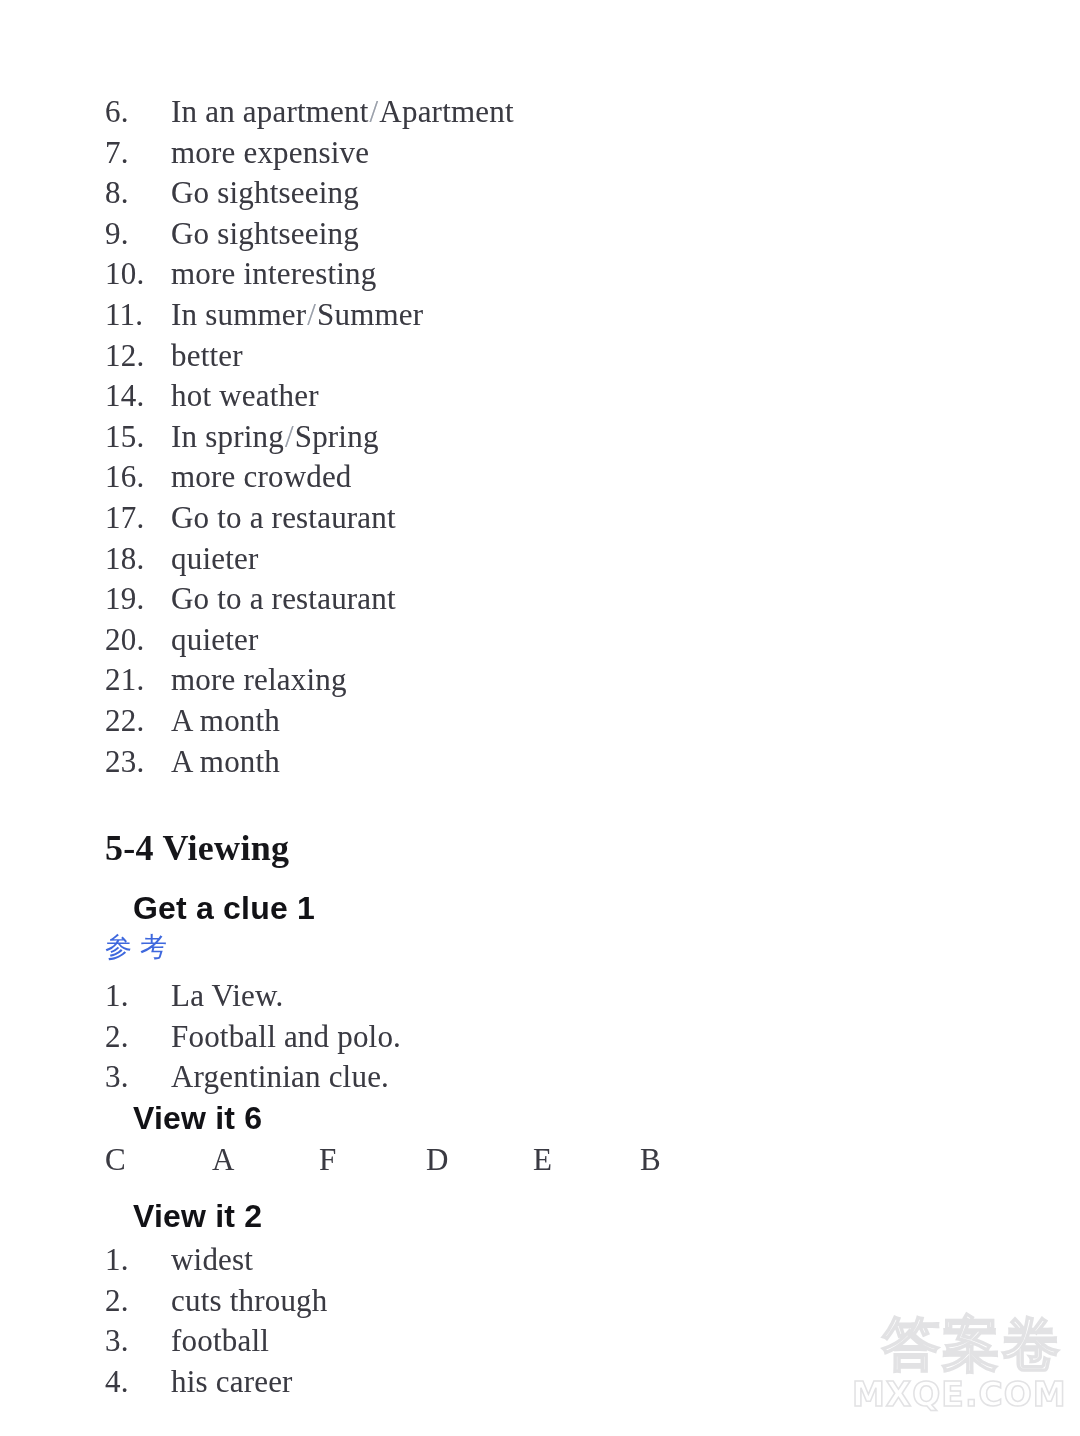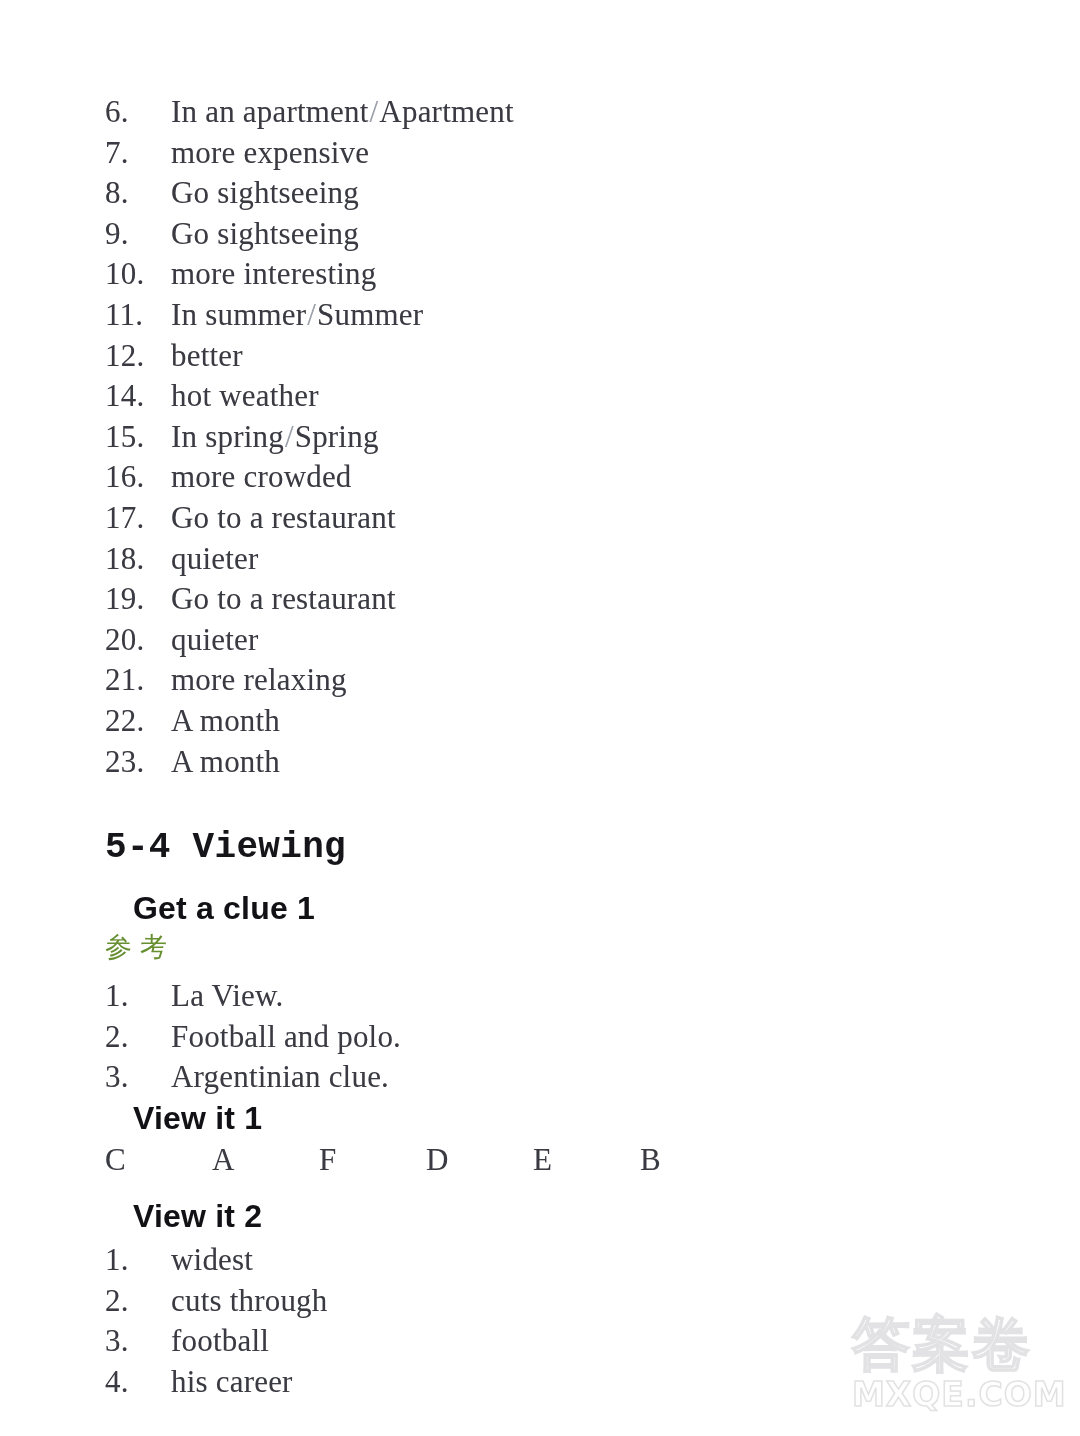--- a/index.html
+++ b/index.html
@@ -64,21 +64,21 @@
     position: absolute;
     left: 105px;
     top: 92px;
     width: 780px;
   }
 
   
   .section-heading {
     position: absolute;
     left: 105px;
-    font-family: Liberation Mono, monospace;
+    font-family: Liberation Serif, serif;
     font-weight: bold;
     font-size: 36px;
     line-height: 44px;
     color: #16161a;
     letter-spacing: 0.3px;
     white-space: pre;
   }
   #heading-5-4 { top: 826px; }
 
   
@@ -100,21 +100,21 @@
 
   
   #clue-note {
     position: absolute;
     left: 105px;
     top: 930px;
     font-family: "DejaVu Sans", "Liberation Sans", sans-serif;
     font-size: 27px;
     line-height: 34px;
     letter-spacing: 8px;
-    color: #4d7c0f;
+    color: #1d4ed8;
     opacity: 0.85;
     white-space: pre;
     filter: blur(0.3px);
   }
 
   
   #clue-answers {
     position: absolute;
     left: 105px;
     top: 976px;
@@ -156,21 +156,21 @@
     width: 210px;
     height: 122px;
     pointer-events: none;
     user-select: none;
   }
   #watermark .wm-cjk {
     position: absolute;
     left: 0;
     top: 6px;
     width: 210px;
-    text-align: left;
+    text-align: right;
     font-family: "DejaVu Sans", "Liberation Sans", sans-serif;
     font-weight: bold;
     font-size: 58px;
     line-height: 64px;
     letter-spacing: 2px;
     color: transparent;
     -webkit-text-stroke: 1.6px #e2e2e4;
     white-space: pre;
   }
   #watermark .wm-domain {
@@ -219,21 +219,21 @@
   <div class="sub-heading" id="heading-get-a-clue">Get a clue 1</div>
 
   <div id="clue-note">参考</div>
 
   <ol class="answer-list" id="clue-answers">
       <li class="answer-row faded-ink"><span class="answer-num">1.</span><span class="answer-text">La View.</span></li>
       <li class="answer-row faded-ink"><span class="answer-num">2.</span><span class="answer-text">Football and polo.</span></li>
       <li class="answer-row faded-ink"><span class="answer-num">3.</span><span class="answer-text">Argentinian clue.</span></li>
     </ol>
 
-  <div class="sub-heading" id="heading-view-it-1">View it 1</div>
+  <div class="sub-heading" id="heading-view-it-1">View it 6</div>
 
   <div id="viewit1-letters">
       <span class="letter faded-ink">C</span>
       <span class="letter faded-ink">A</span>
       <span class="letter faded-ink">F</span>
       <span class="letter faded-ink">D</span>
       <span class="letter faded-ink">E</span>
       <span class="letter faded-ink">B</span>
     </div>
 

